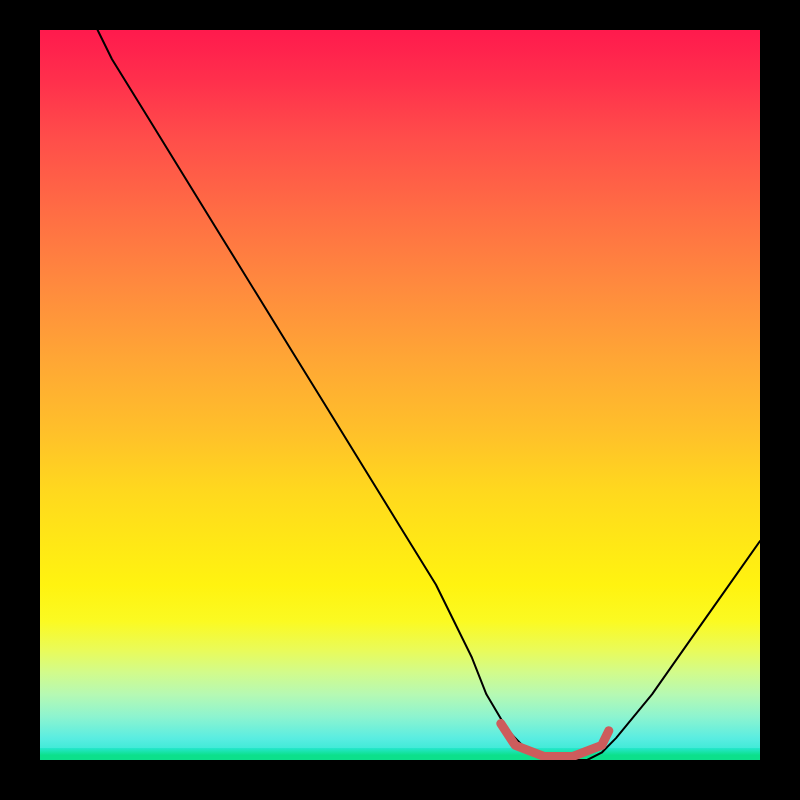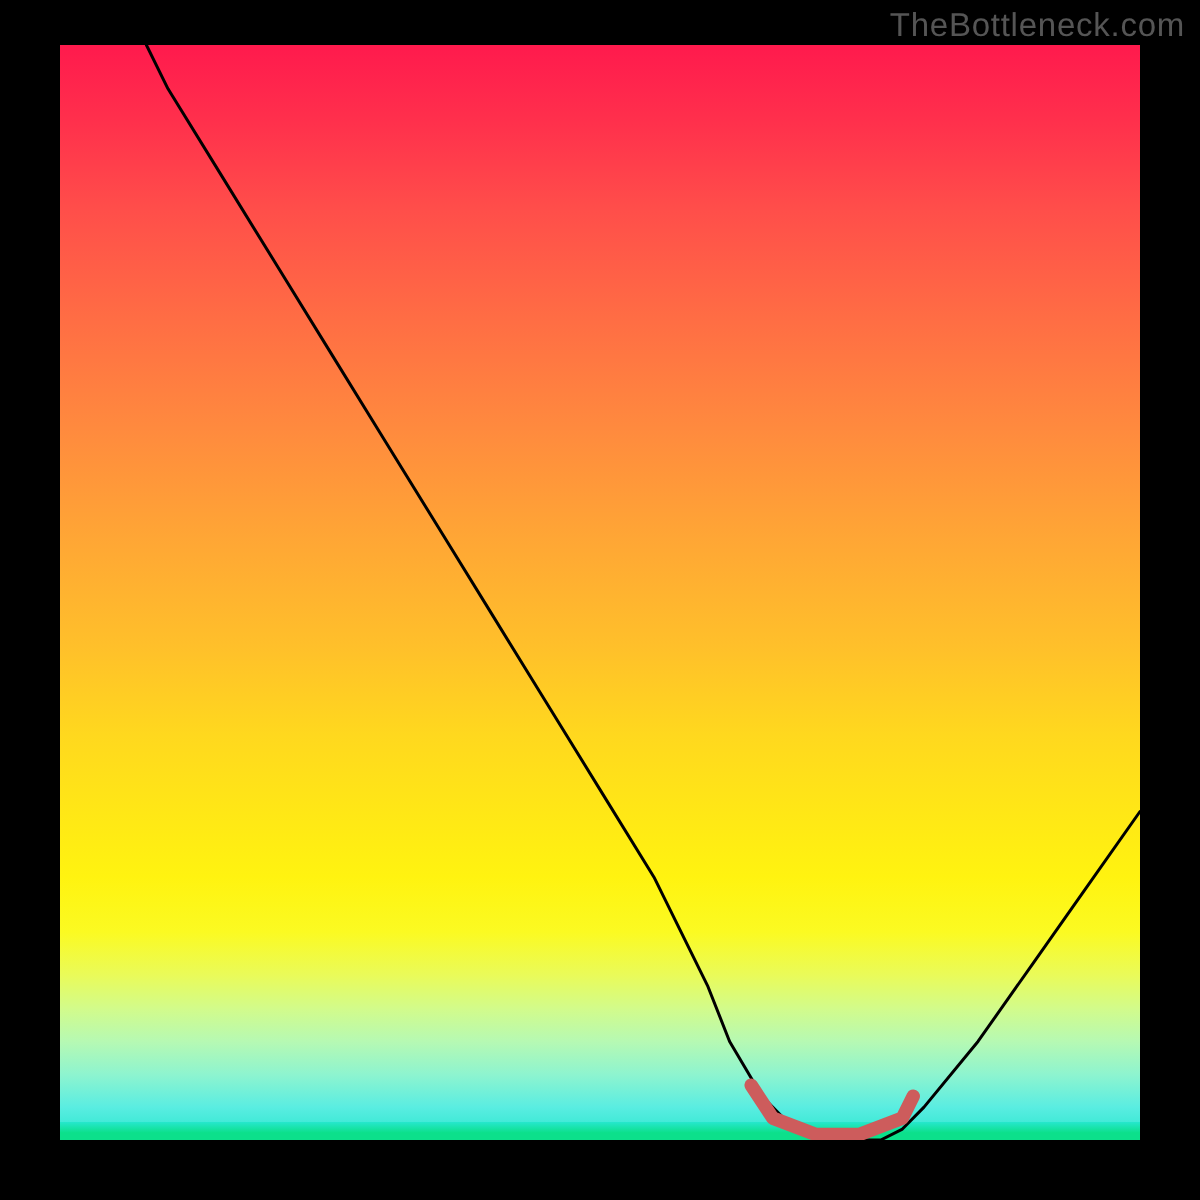--- a/index.html
+++ b/index.html
@@ -96,21 +96,20 @@
     stroke-width: 9;
     stroke-linecap: round;
     stroke-linejoin: round;
   }
 </style>
 </head>
 <body>
 
 <div class="wrap">
 
-  <div class="watermark">TheBottleneck.com</div>
 
   <div class="plot-outer">
     <div class="plot-inner">
       <div class="gradient-bg"></div>
       <div class="baseline"></div>
 
       <svg class="curve" viewBox="0 0 720 730" preserveAspectRatio="none">
         <path id="curve-path" class="line" d="M57.6 0.0 L72.0 29.2 L108.0 87.6 L144.0 146.0 L180.0 204.4 L216.0 262.8 L252.0 321.2 L288.0 379.6 L324.0 438.0 L360.0 496.4 L396.0 554.8 L432.0 627.8 L446.4 664.3 L468.0 700.8 L489.6 722.7 L518.4 730.0 L547.2 730.0 L561.6 722.7 L576.0 708.1 L612.0 664.3 L648.0 613.2 L684.0 562.1 L720.0 511.0"></path>
         <path id="mark-path" class="mark" d="M460.8 693.5 L475.2 715.4 L504.0 726.4 L532.8 726.4 L561.6 715.4 L568.8 700.8"></path>
       </svg>

